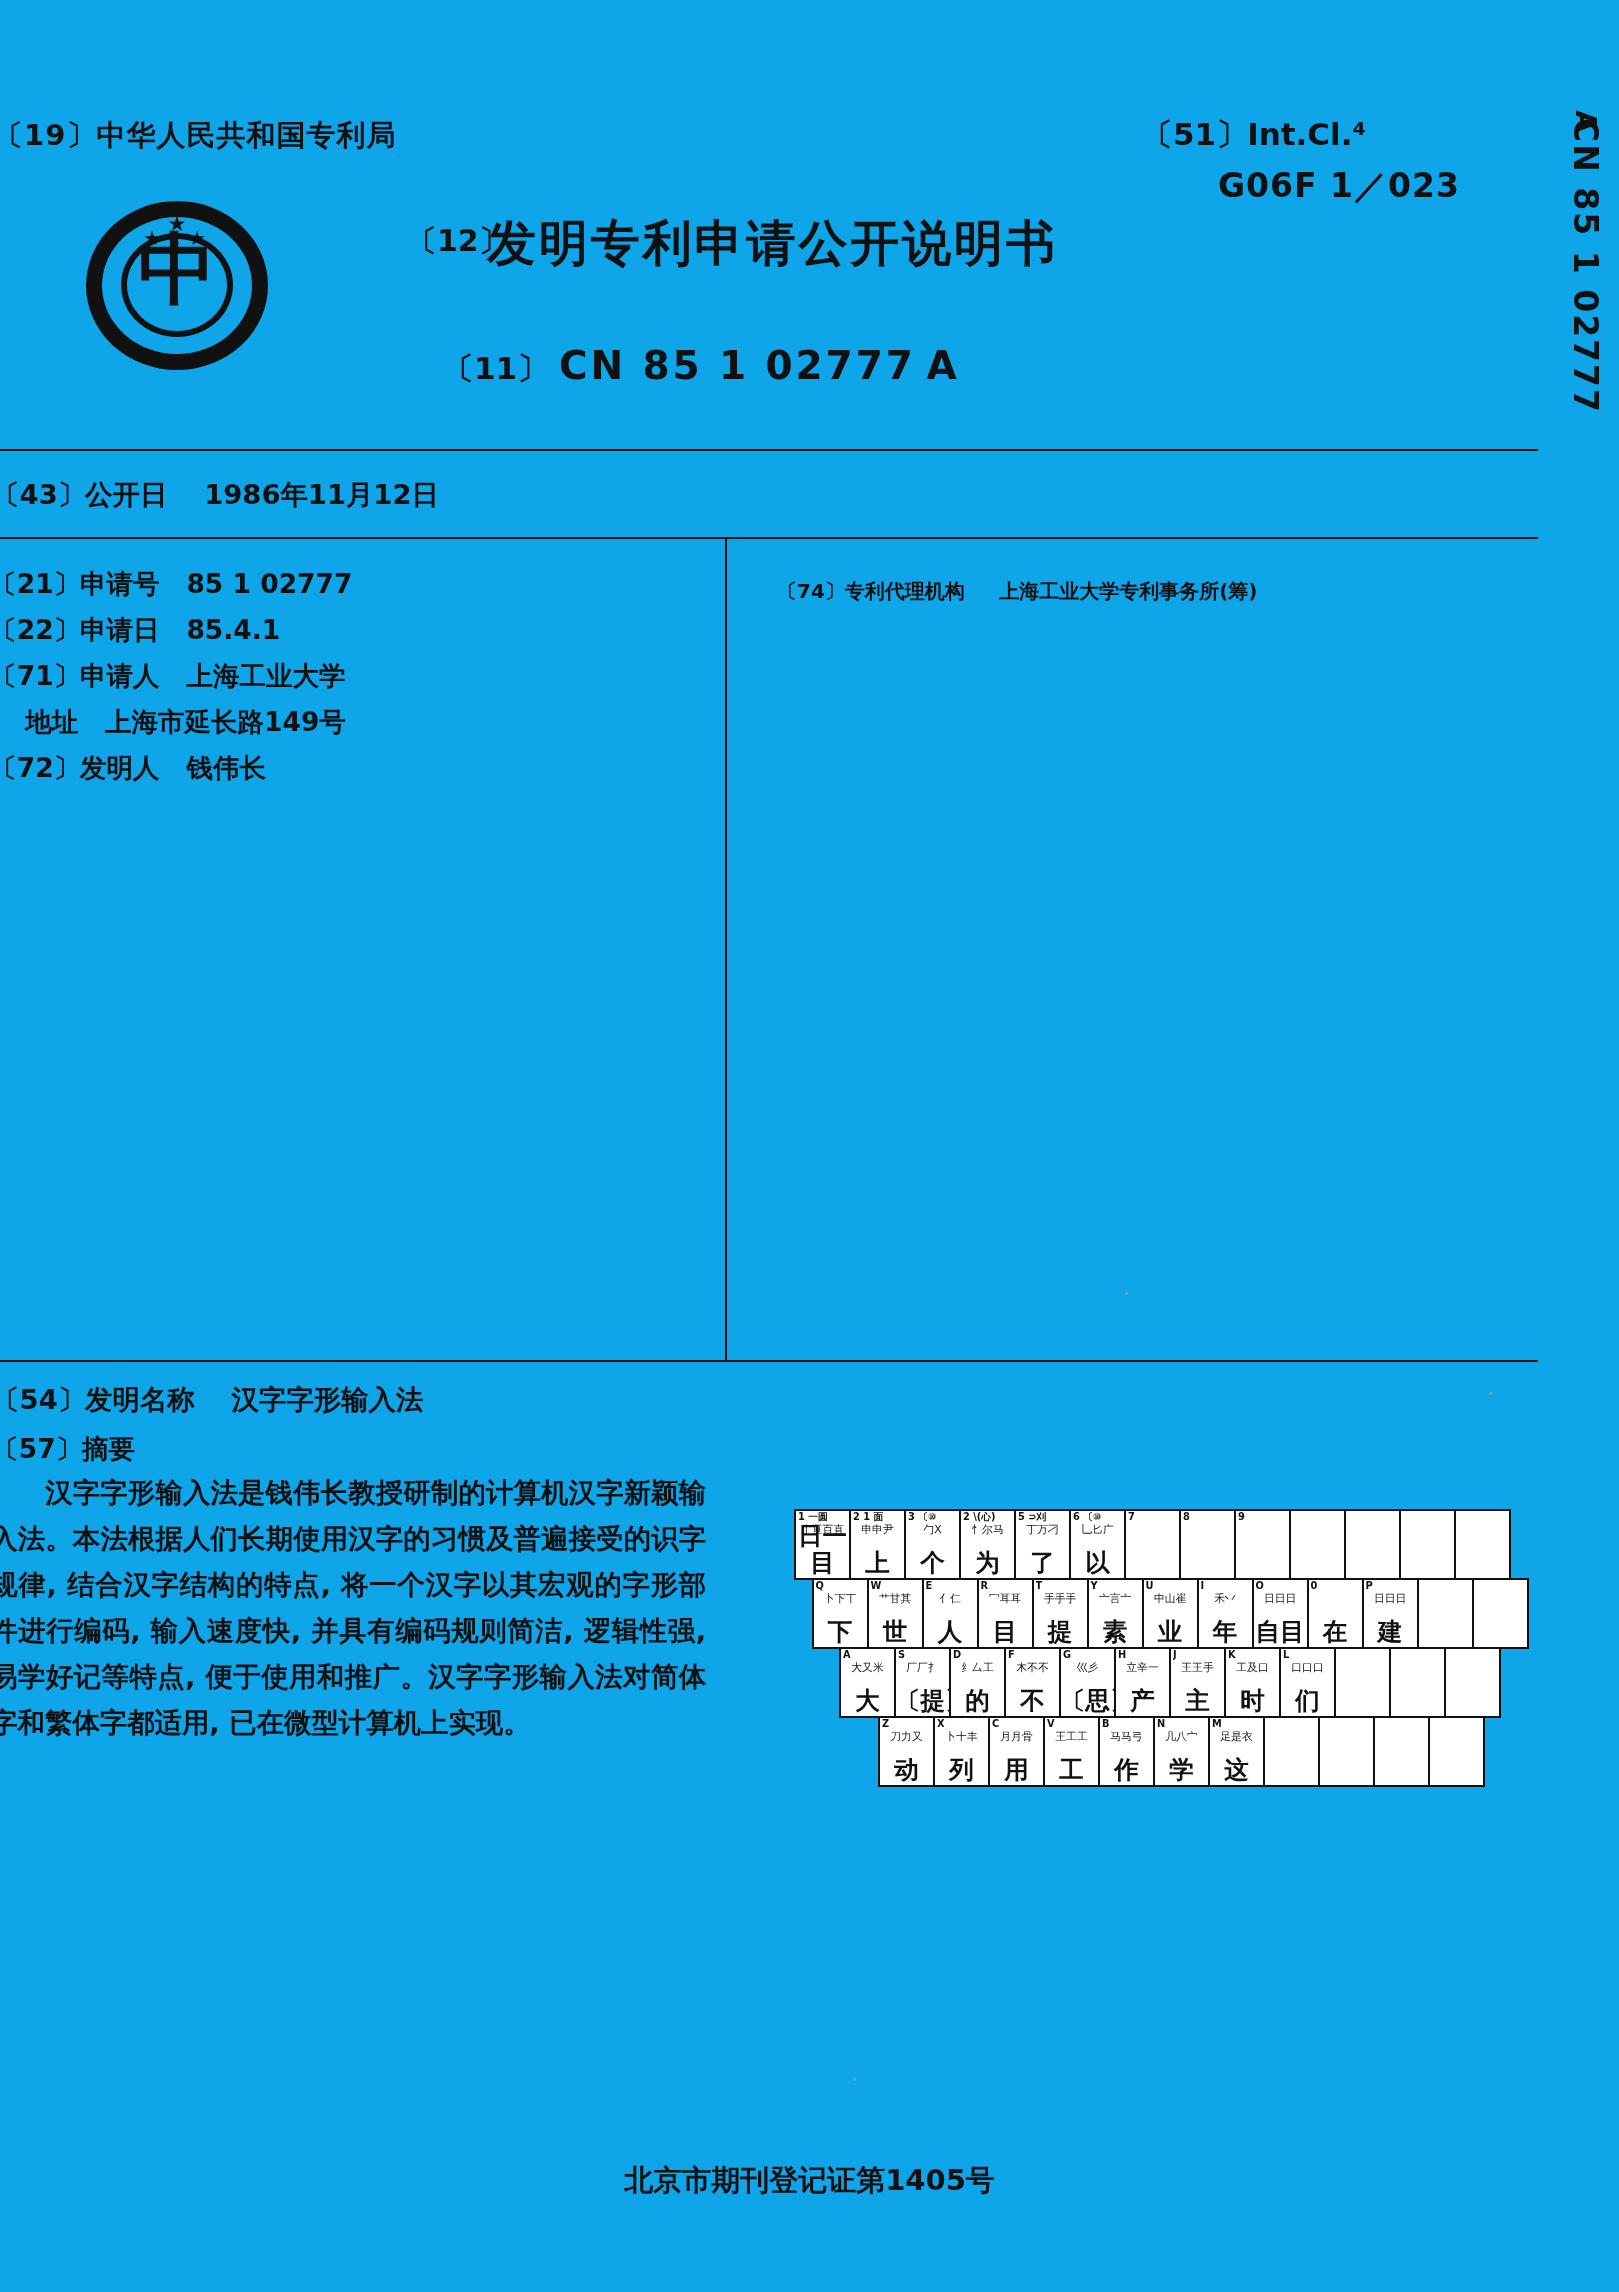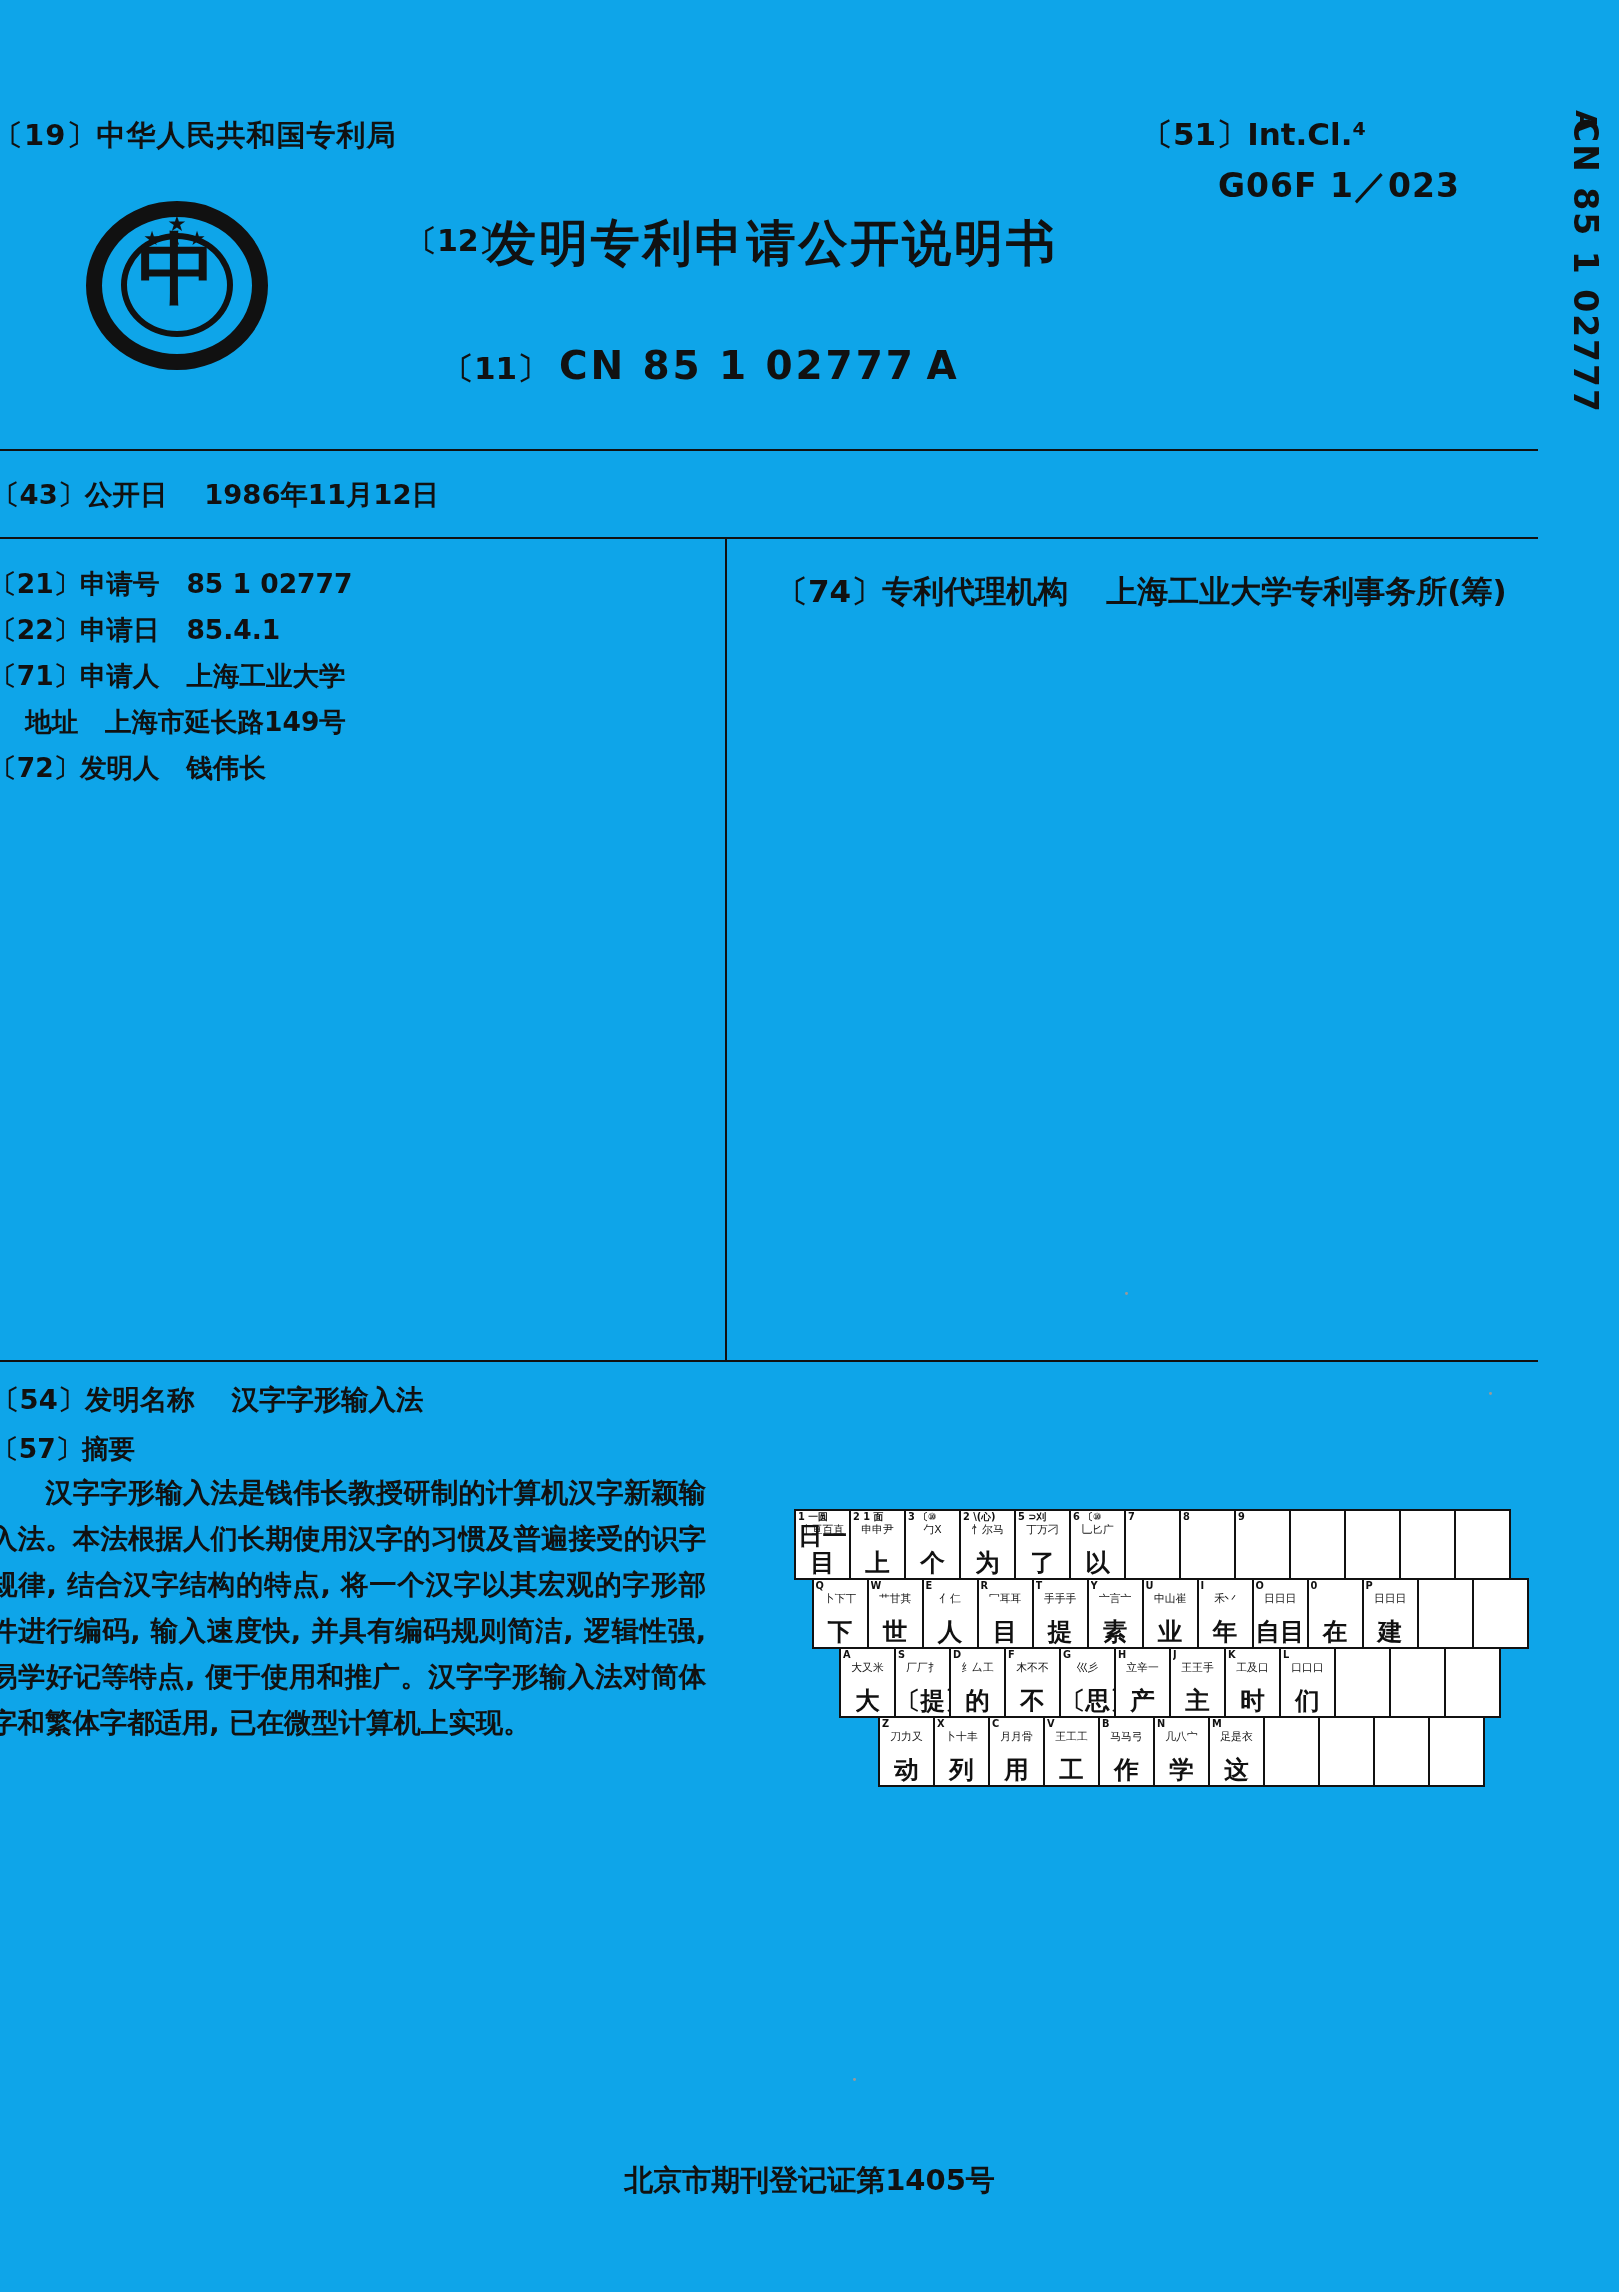--- a/index.html
+++ b/index.html
@@ -182,21 +182,21 @@
   }
   .biblio .row { display: block; font-weight: bold; }
   .biblio .lbl { display: inline-block; }
   .biblio .val { font-weight: bold; margin-left: 17.6px; }
   .biblio .indent { margin-left: 35px; }
 
   .agent {
     position: absolute;
     left: 777px;
     top: 567px;
-    font-size: 31px;
+    font-size: 20px;
     line-height: 49px;
     font-weight: bold;
     white-space: nowrap;
   }
   .agent .row2 { margin-left: 155px; }
 
   
   .inv-name {
     position: absolute;
     left: -7.8px;

